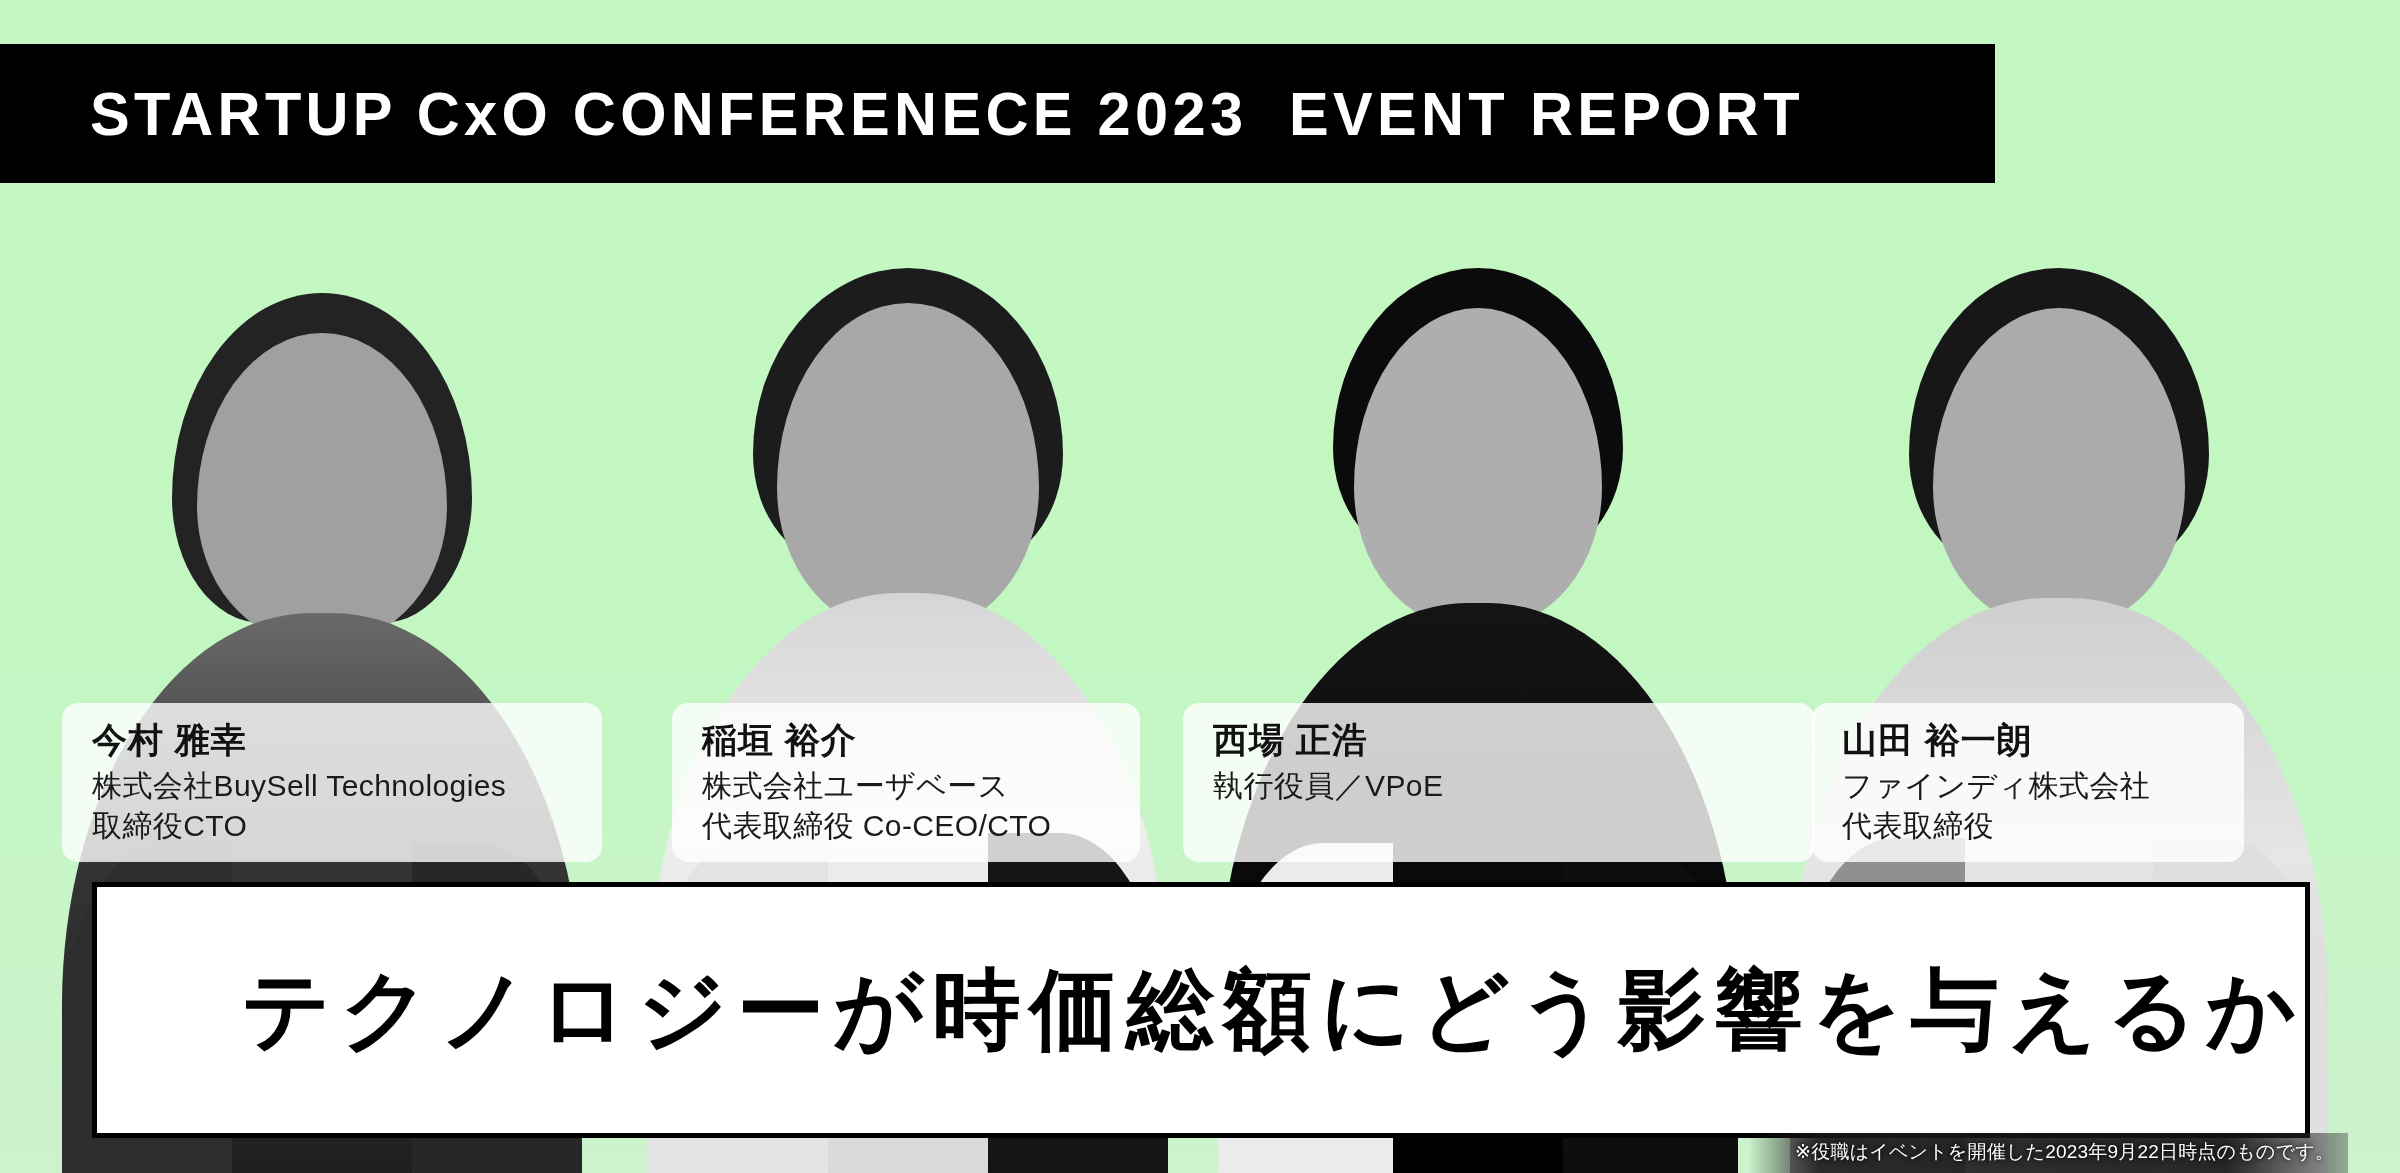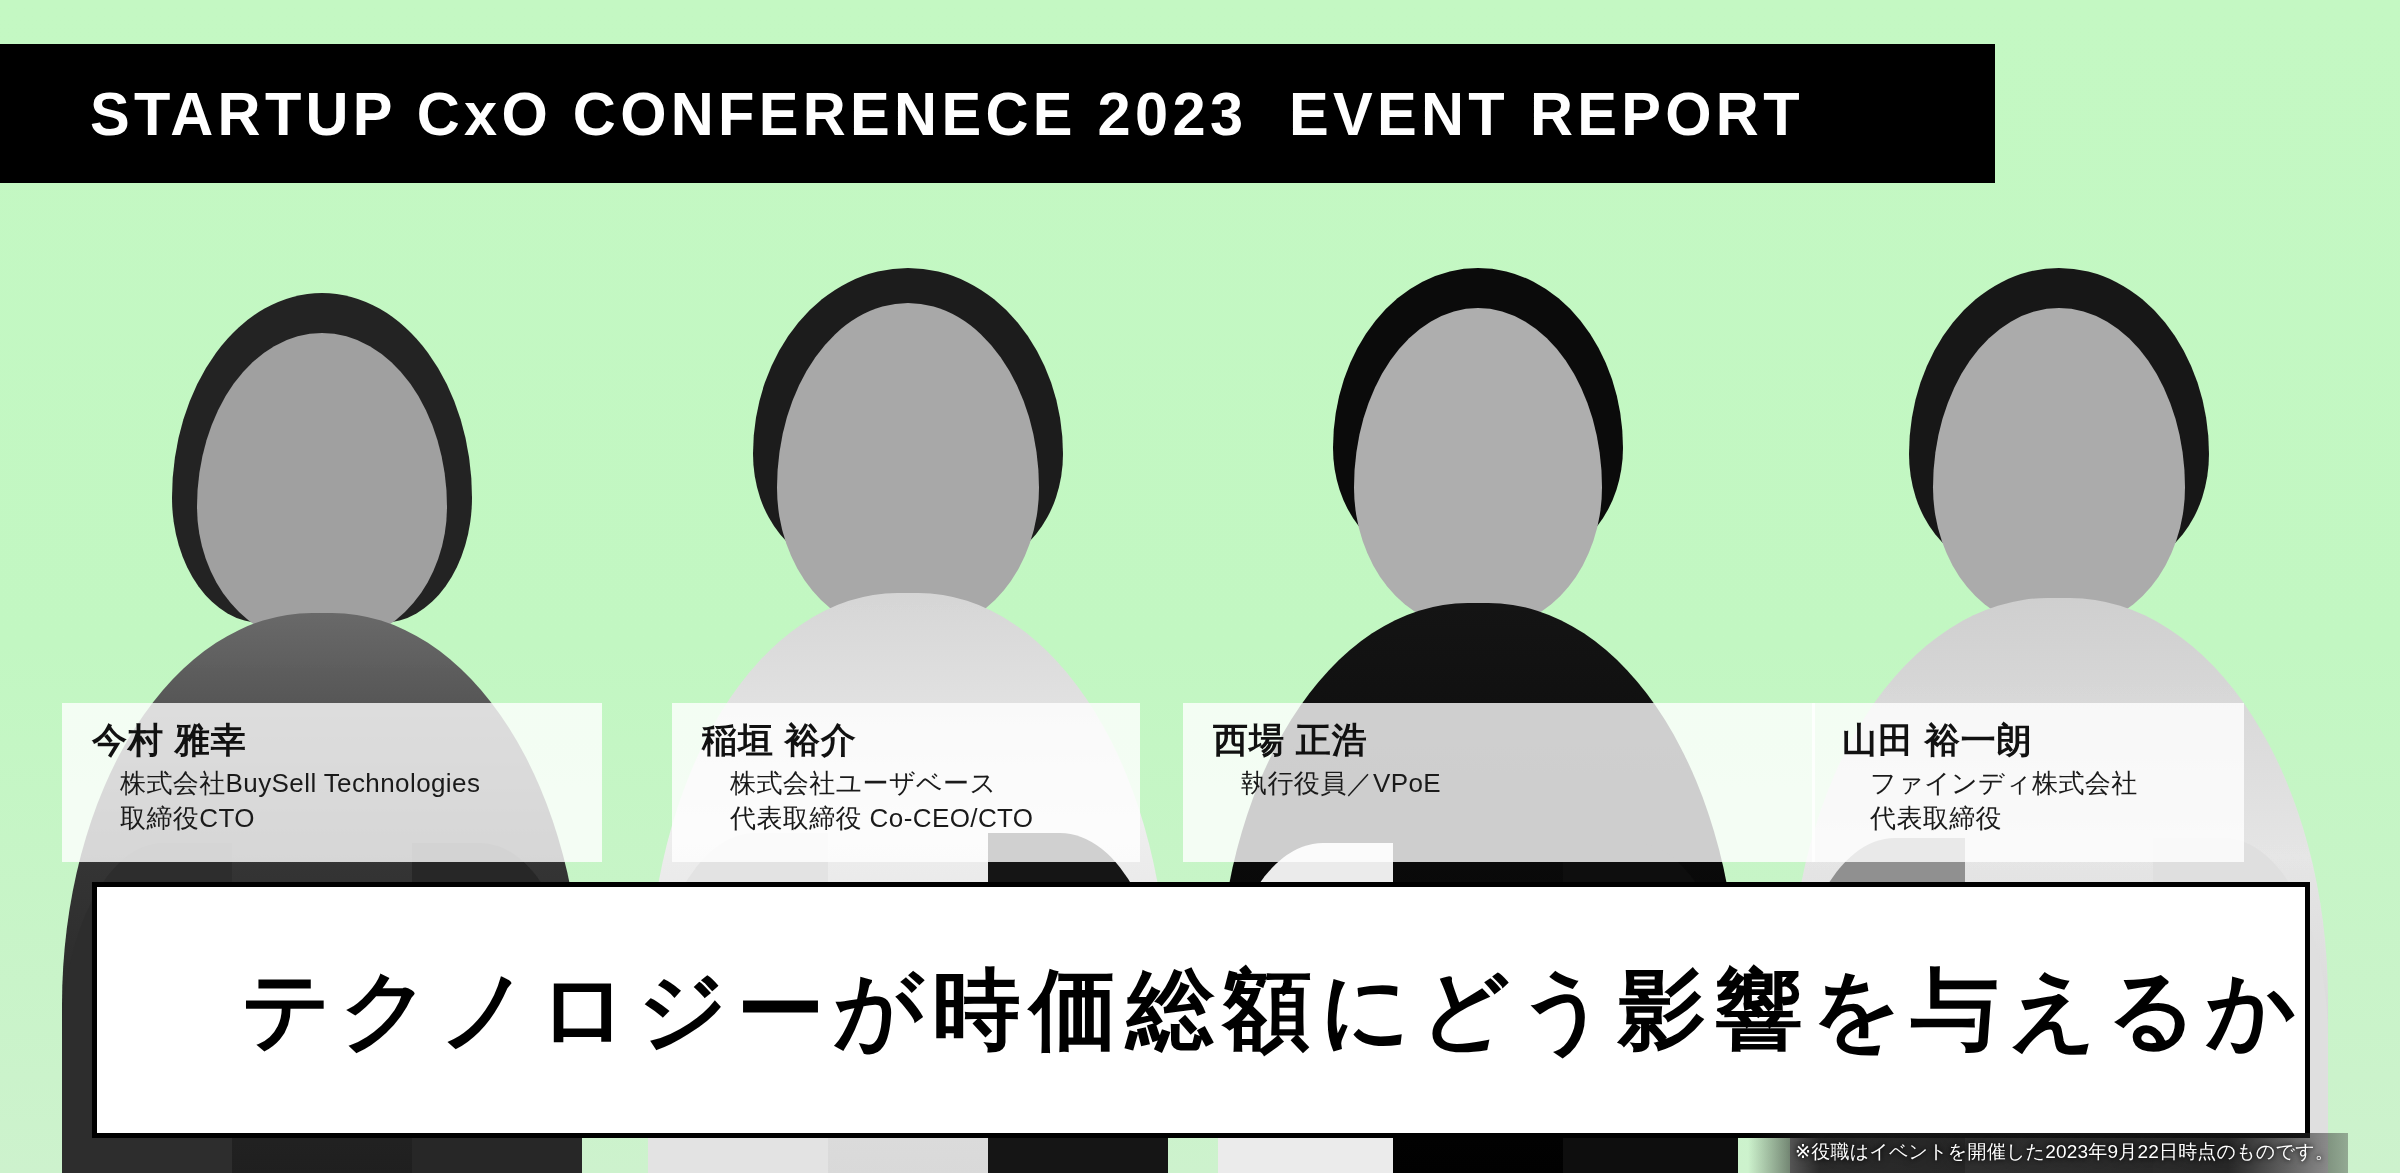--- a/index.html
+++ b/index.html
@@ -61,32 +61,32 @@
 
   
   .cards{
     position:absolute;left:0;top:703px;width:2400px;height:160px;
   }
   .name-card{
     position:absolute;top:0;height:159px;
     background:rgba(255,255,255,0.80);
     padding:16px 0 0 30px;
     box-sizing:border-box;
+    border-radius:16px;
   }
   .card-name{
     font-size:35px;font-weight:700;color:#111;
     letter-spacing:1px;line-height:1.22;
     margin-bottom:4px;
     font-family:"Liberation Sans","DejaVu Sans",sans-serif;
   }
   .card-company,.card-role{
-    font-size:26px;color:#1a1a1a;line-height:1.35;
+    font-size:30px;color:#1a1a1a;line-height:1.35;
     letter-spacing:0.4px;
     font-family:"Liberation Sans","DejaVu Sans",sans-serif;
-    margin-left:28px;
   }
 
   
   .title-box{
     position:absolute;left:92px;top:882px;
     width:2218px;height:256px;
     background:#ffffff;
     border:5px solid #000;
     box-sizing:border-box;
     display:flex;align-items:center;justify-content:flex-end;

